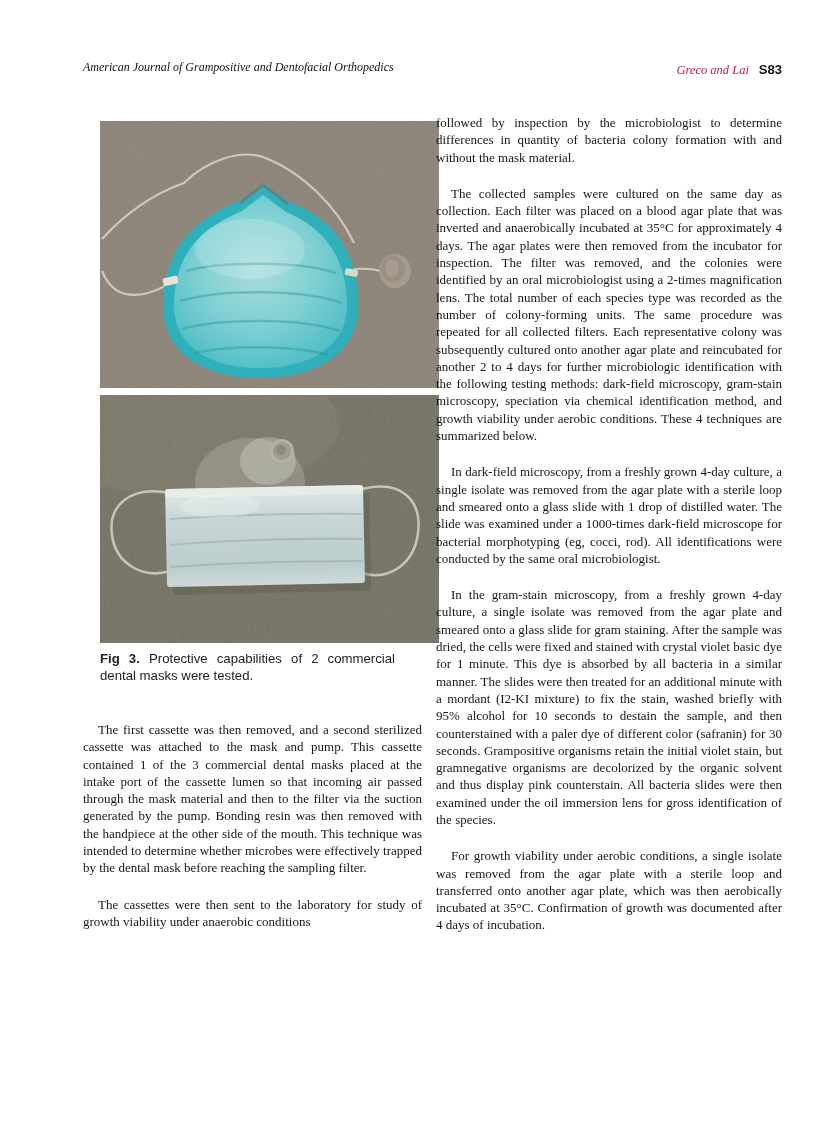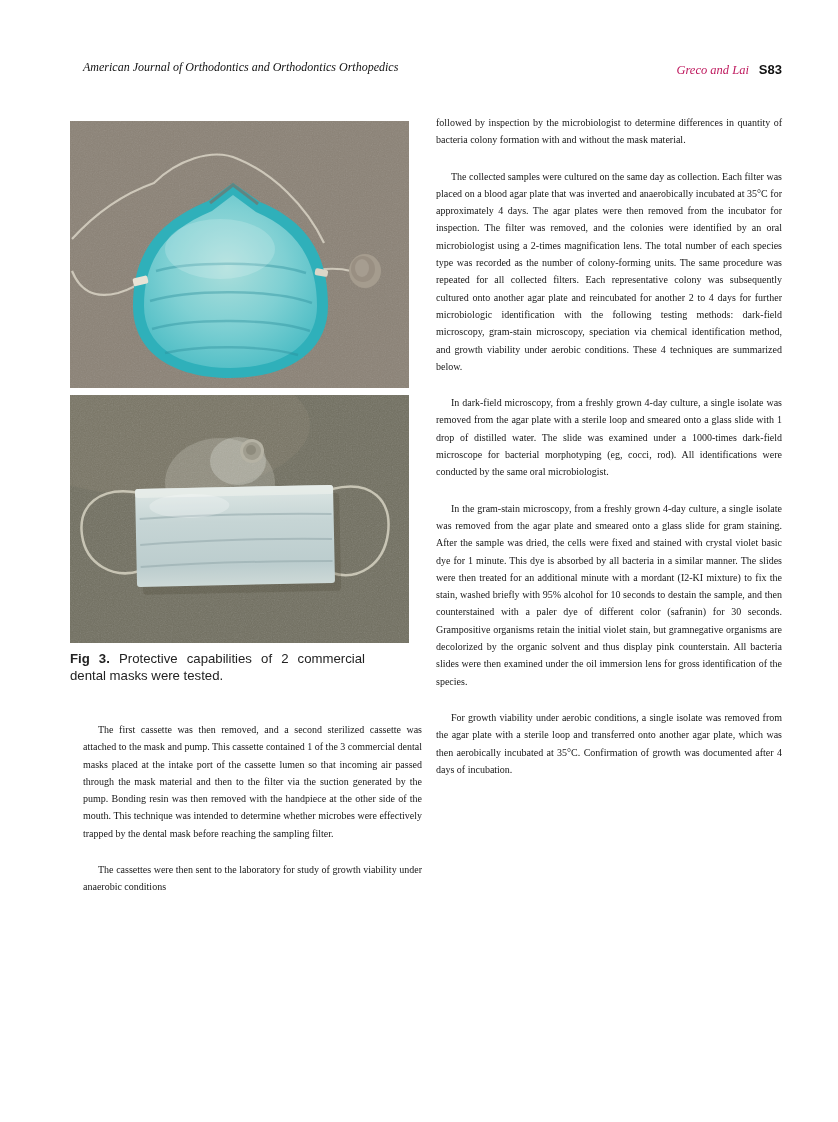--- a/index.html
+++ b/index.html
@@ -30,53 +30,53 @@
     font-family: "Liberation Serif", serif;
     font-style: italic; font-size: 12.5px; color: #be185d;
   }
   .head-pageno {
     font-family: "Liberation Sans", sans-serif;
     font-weight: bold; font-size: 13px; color: #111;
     margin-left: 10px;
   }
 
   
-  .figure-block { position: absolute; left: 70px; top: 121px; width: 295px; }
+  .figure-block { position: absolute; left: 100px; top: 121px; width: 295px; }
   .photo { display: block; }
   .photo + .photo { margin-top: 7px; }
   .photo svg { display: block; }
 
   .fig-caption {
     margin-top: 8px;
     font-family: "Liberation Sans", sans-serif;
     font-size: 13.2px; line-height: 16.8px;
     color: #222;
     text-align: justify;
   }
   .fig-caption .fig-label { font-weight: bold; }
 
   .left-text  { position: absolute; left: 83px;  top: 702px; width: 339px; }
   .right-text { position: absolute; left: 436px; top: 114px; width: 346px; }
 
   .body-text p {
     margin: 0;
     font-family: "Liberation Serif", serif;
-    font-size: 10px;
+    font-size: 13px;
     line-height: 17.3px;
     text-align: justify;
     color: #161616;
   }
   .body-text p.indent { text-indent: 15px; margin-top: 19px; }
 </style>
 </head>
 <body>
 
 <div class="running-head">
   <div class="journal-lines">
-    <div>American Journal of Orthodontics and Orthodontics Orthopedics</div>
+    <div>American Journal of Grampositive and Dentofacial Orthopedics</div>
   </div>
   <div class="head-right">
     <span class="head-authors">Greco and Lai</span><span class="head-pageno">S83</span>
   </div>
 </div>
 
 <div class="figure-block">
 
   <div class="photo" title="cone-style teal dental mask with elastic straps and a quarter coin on carpet">
     <svg width="339" height="267" viewBox="0 0 339 267" xmlns="http://www.w3.org/2000/svg">

